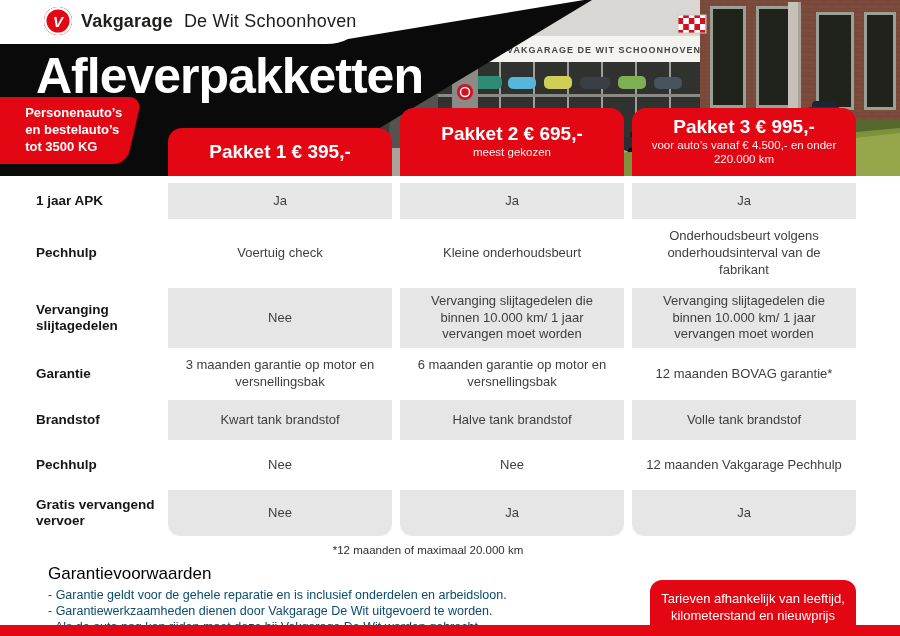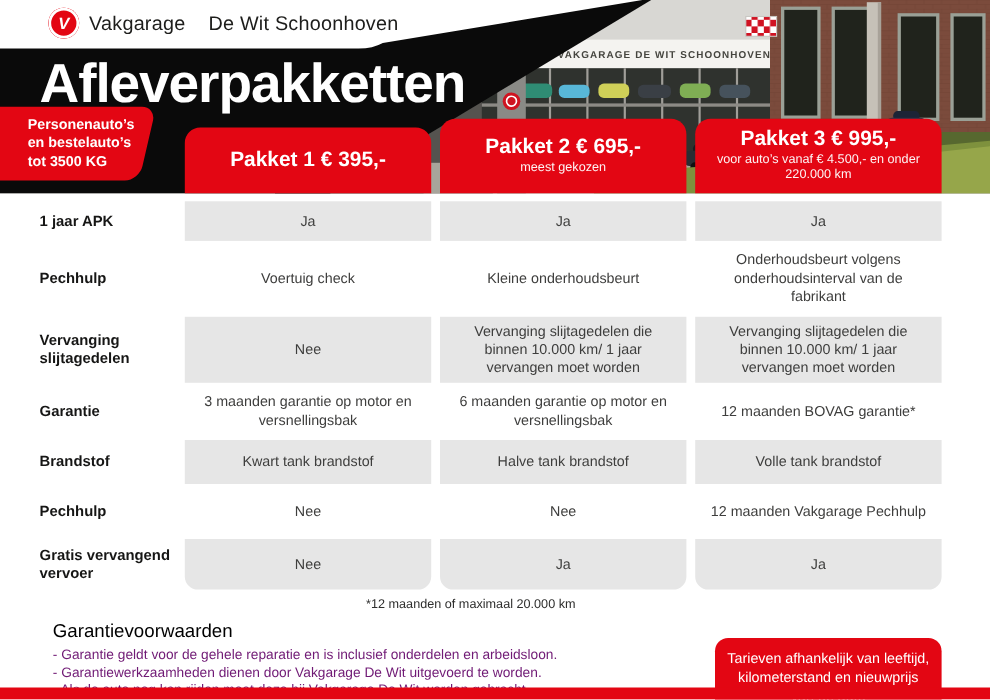--- a/index.html
+++ b/index.html
@@ -9,36 +9,36 @@
   
   .hero { position:relative; width:900px; height:176px; overflow:hidden; background:#d8d7d3; }
   .hero svg.scene { position:absolute; inset:0; display:block; }
 
   .logo-row { position:absolute; top:7px; left:44px; display:flex; align-items:center; gap:9px; z-index:5; }
   .logo-circle { width:28px; height:28px; border-radius:50%; background:#e30613;
                  box-shadow: inset 0 0 0 2.5px #fff, inset 0 0 0 5px #e30613;
                  display:flex; align-items:center; justify-content:center; }
   .logo-circle span { color:#fff; font-weight:800; font-style:italic; font-size:15px; line-height:1; }
   .logo-text { font-size:18px; color:#1d1d1b; letter-spacing:.2px; }
-  .logo-text b { font-weight:400; margin-right:21px; }
+  .logo-text b { font-weight:700; margin-right:11px; }
 
   .hero-title { position:absolute; top:47px; left:36px; z-index:5; color:#ffffff;
                 font-size:50px; font-weight:800; letter-spacing:-1px; }
 
   .hero-badge { position:absolute; top:97px; left:0; width:142px; z-index:5;
                 background:#e30613; color:#fff; border-radius:0 13px 13px 0;
                 padding:8px 8px 8px 27px; transform:skewX(-13deg); transform-origin:0 0; }
   .hero-badge .inner { display:block; transform:skewX(13deg); transform-origin:0 0;
                        font-size:13px; font-weight:700; line-height:1.3; }
   .hero-badge .inner span { display:block; }
 
   .pill { position:absolute; bottom:0; width:224px; background:#e30613; color:#fff;
           border-radius:14px 14px 0 0; z-index:6; display:flex; flex-direction:column;
           align-items:center; justify-content:center; text-align:center; padding:4px 10px; }
-  .pill-1 { left:168px; height:60px; }
+  .pill-1 { left:168px; height:48px; }
   .pill-2 { left:400px; height:68px; }
   .pill-3 { left:632px; height:68px; }
   .pill .pill-title { font-size:19px; font-weight:800; line-height:1.1; }
   .pill .pill-sub { display:block; font-size:11.5px; font-weight:400; line-height:1.25; opacity:.95; }
 
   
   .pkg-table { padding:4px 44px 0 36px; margin-top:3px; }
   .row { display:grid; grid-template-columns:124px 224px 224px 224px; column-gap:8px;
          align-items:center; margin-bottom:4px; }
   .row-label { font-size:13.5px; font-weight:800; color:#161615; line-height:1.2; padding-right:4px; }
@@ -54,21 +54,21 @@
   .row-7 { min-height:46px; }
   .row-7.shaded .cell { border-radius:0 0 12px 12px; }
 
   .footnote { padding:4px 44px 0 0; text-align:center; font-size:11.5px; color:#2e2e2d; }
 
   
   .bottom { display:flex; align-items:flex-start; padding:8px 44px 0 48px; }
   .warranty { flex:1; }
   .warranty h2 { font-size:17px; font-weight:400; color:#000000; margin-bottom:3px; }
   .warranty ul { list-style:none; }
-  .warranty li { font-size:12.5px; color:#701a75; line-height:1.28; }
+  .warranty li { font-size:12.5px; color:#0c4a6e; line-height:1.28; }
   .price-note { width:206px; background:#e30613; color:#fff; border-radius:12px;
                 padding:10px 8px; text-align:center; font-size:13px; line-height:1.32;
                 margin-top:16px; }
   .price-note span { display:block; }
 
   .bottom-bar { position:absolute; left:0; right:0; bottom:0; height:11px; background:#e30613; }
 </style>
 </head>
 <body>
 

